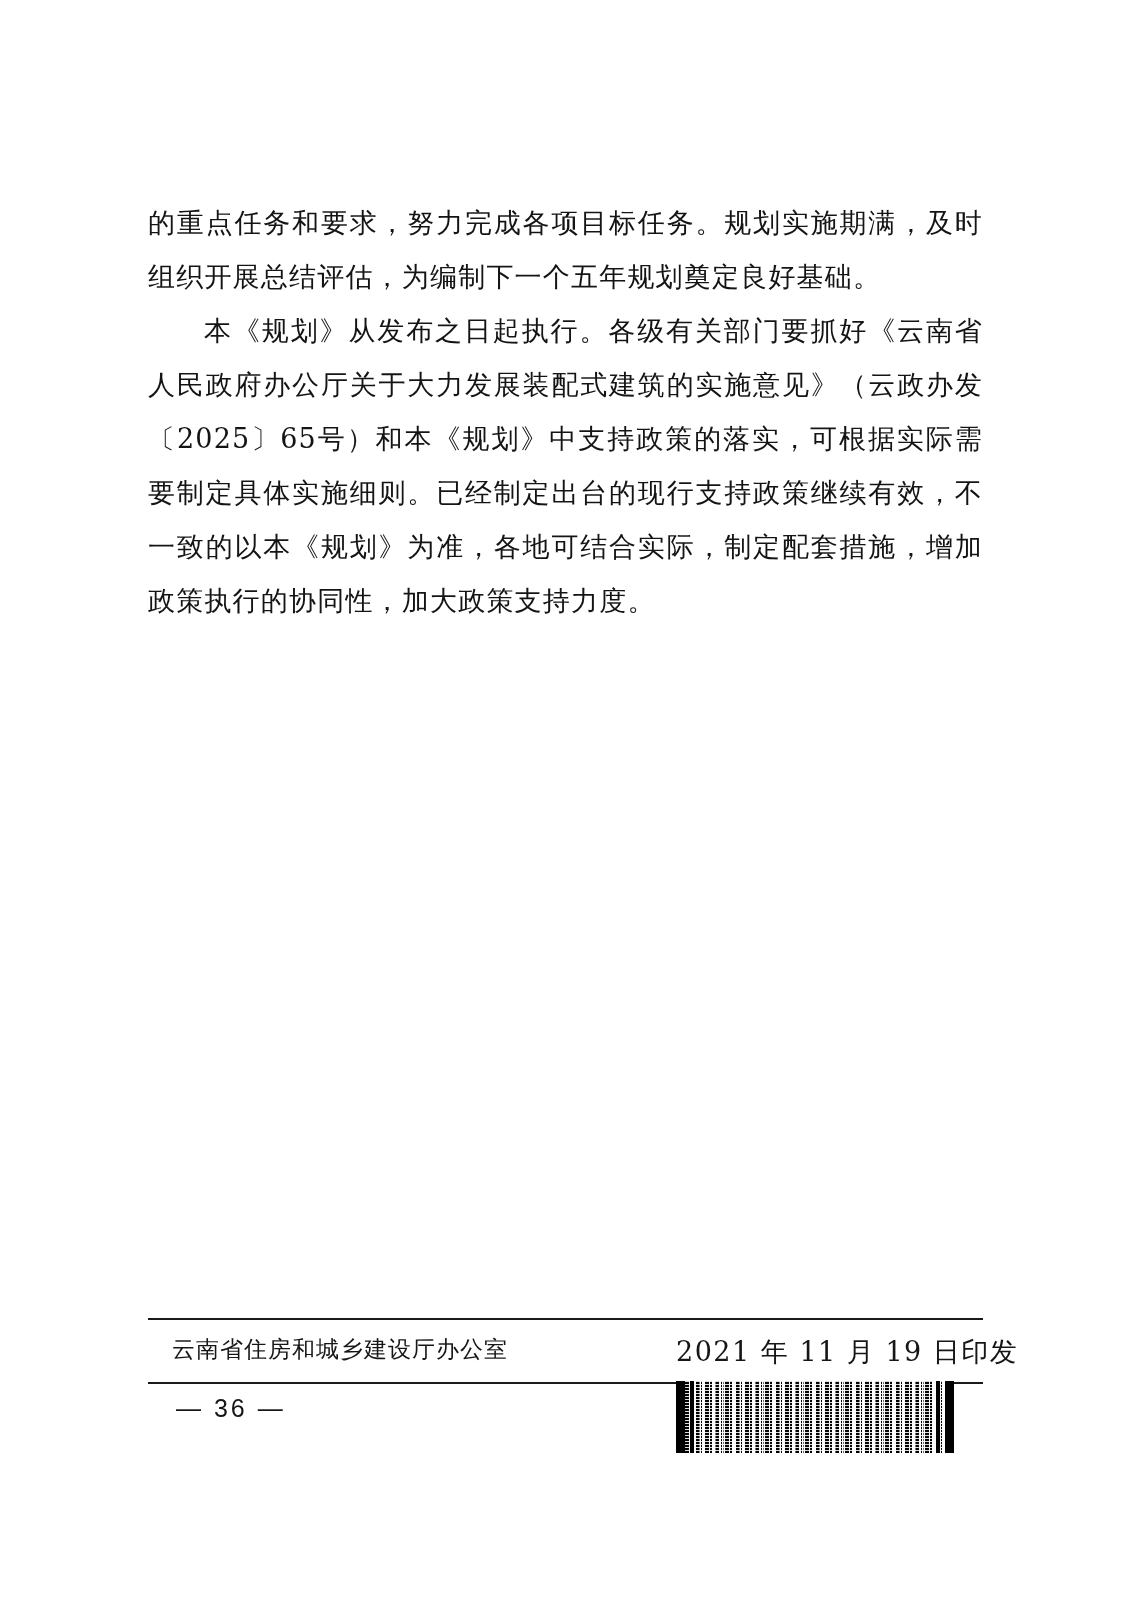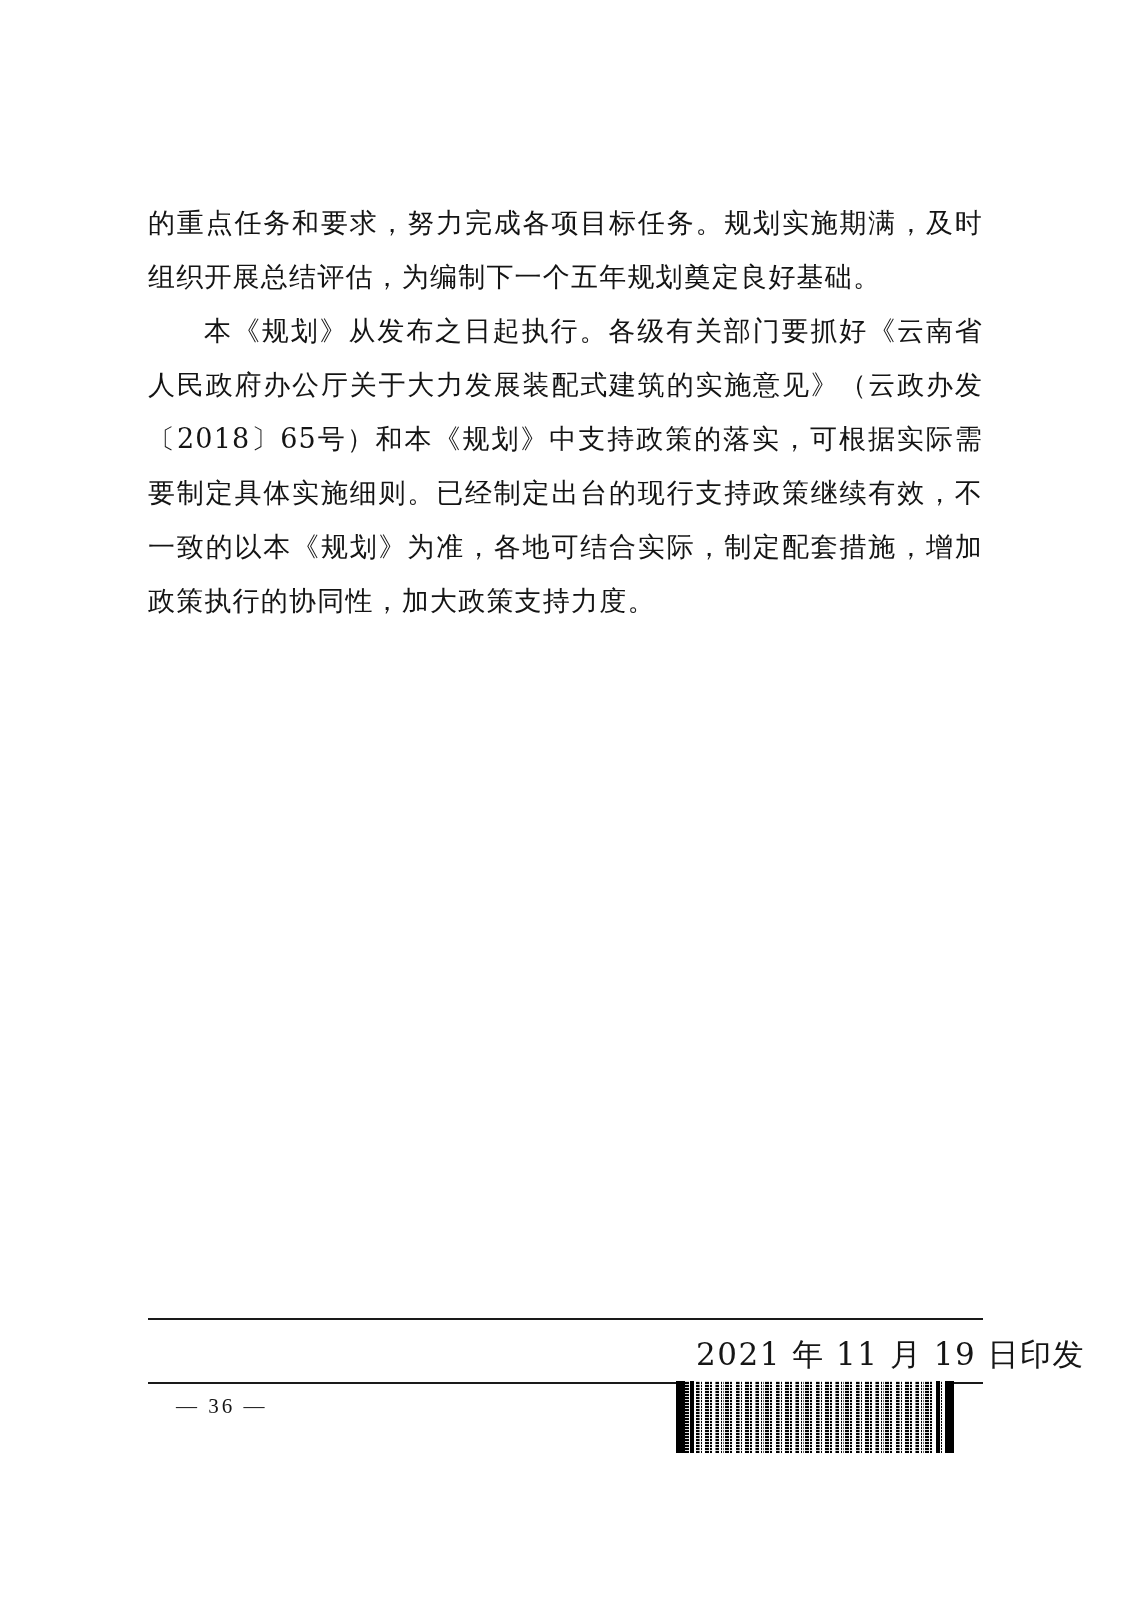--- a/index.html
+++ b/index.html
@@ -78,40 +78,39 @@
     letter-spacing: 1px;
     color: #161616;
     white-space: nowrap;
   }
 
   .footer-date {
     position: absolute;
     left: 528px;
     top: 6px;
     font-family: "DejaVu Serif", "Liberation Serif", serif;
-    font-size: 31px;
+    font-size: 27px;
     letter-spacing: 1.5px;
     color: #161616;
     white-space: nowrap;
-    margin-left: 20px;
   }
 
   .footer-rule-2 {
     width: 835px;
     height: 0;
     border-top: 2px solid #1a1a1a;
     margin-top: 2px;
   }
 
   .page-number {
     position: absolute;
     left: 176px;
     top: 1394px;
-    font-family: Liberation Serif, serif;
-    font-size: 21px;
+    font-family: Liberation Sans, sans-serif;
+    font-size: 25px;
     letter-spacing: 3px;
     color: #161616;
     white-space: nowrap;
   }
 
   
   .barcode {
     position: absolute;
     left: 676px;
     top: 1381px;
@@ -155,26 +154,27 @@
     background: #000;
   }
 </style>
 </head>
 <body>
 
 <div class="page">
 
   <div class="content">
     <p class="body-para">的重点任务和要求，努力完成各项目标任务。规划实施期满，及时组织开展总结评估，为编制下一个五年规划奠定良好基础。</p>
-    <p class="body-para indent">本《规划》从发布之日起执行。各级有关部门要抓好《云南省人民政府办公厅关于大力发展装配式建筑的实施意见》（云政办发〔2018〕65号）和本《规划》中支持政策的落实，可根据实际需要制定具体实施细则。已经制定出台的现行支持政策继续有效，不一致的以本《规划》为准，各地可结合实际，制定配套措施，增加政策执行的协同性，加大政策支持力度。</p>
+    <p class="body-para indent">本《规划》从发布之日起执行。各级有关部门要抓好《云南省人民政府办公厅关于大力发展装配式建筑的实施意见》（云政办发〔2025〕65号）和本《规划》中支持政策的落实，可根据实际需要制定具体实施细则。已经制定出台的现行支持政策继续有效，不一致的以本《规划》为准，各地可结合实际，制定配套措施，增加政策执行的协同性，加大政策支持力度。</p>
   </div>
 
   <div class="footer">
     <div class="footer-rule"></div>
     <div class="footer-row">
+      <span class="footer-issuer">云南省住房和城乡建设厅办公室</span>
       <span class="footer-date">2021 年 11 月 19 日印发</span>
     </div>
     <div class="footer-rule-2"></div>
   </div>
 
   <div class="page-number">— 36 —</div>
 
   <div class="barcode">
     <div class="noise"></div>
     <div class="edge-l"></div>

